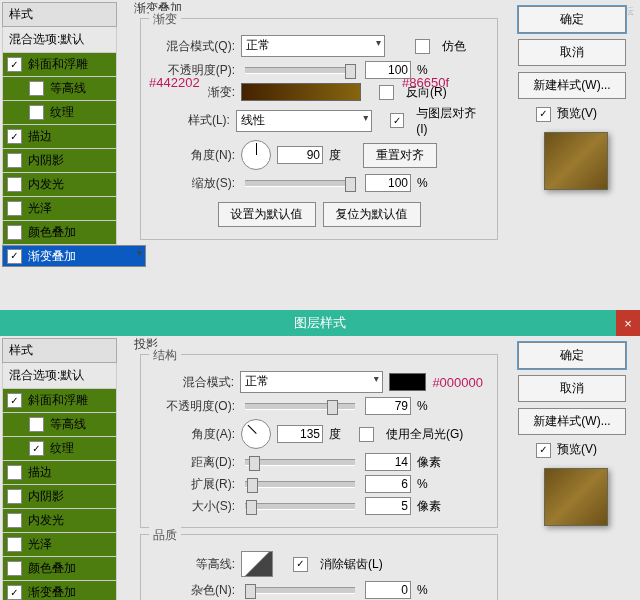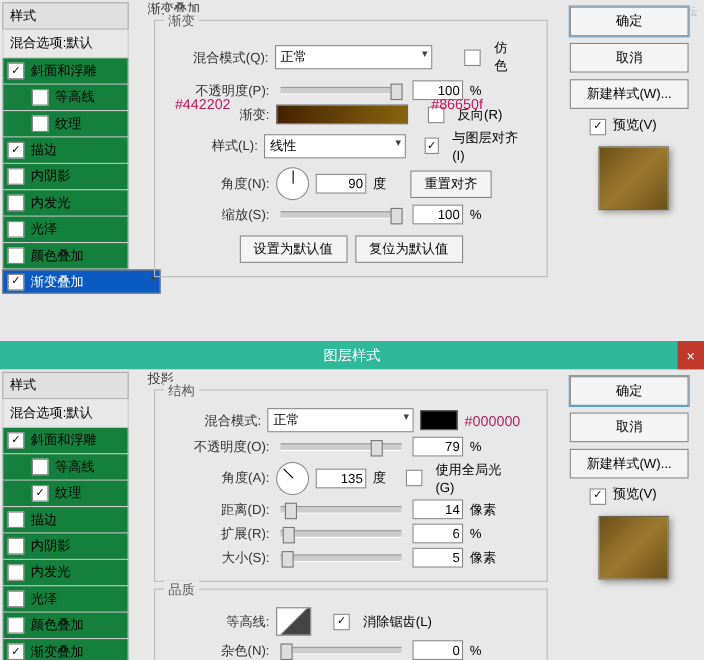--- a/index.html
+++ b/index.html
@@ -2,33 +2,33 @@
 <html><head>
 <meta charset="utf-8">
 <style>
 body{margin:0;font-family:"Microsoft YaHei","SimSun",sans-serif;font-size:12px;background:#fff;color:#000}
 .section{background:#e8e8e8;}
 .top-section{height:310px;position:relative}
 .bottom-section{height:290px;position:relative}
 .sidebar{position:absolute;left:2px;top:2px;width:115px;background:#e8e8e8}
 .side-header{background:#e0e0e0;border:1px solid #aaa;padding:3px 6px;font-size:12px}
 .side-sub{padding:4px 6px;border:1px solid #ccc;border-top:none;background:#e8e8e8;font-size:12px}
-.side-item{display:flex;align-items:center;padding:3px 4px;border:1px solid #ccc;border-top:none;background:#15803d}
+.side-item{display:flex;align-items:center;padding:3px 4px;border:1px solid #ccc;border-top:none;background:#4d7c0f}
 .side-item.indent{padding-left:26px}
 .side-item.sel{background:#0a5ac2;color:#fff}
 .cb{width:13px;height:13px;border:1px solid #888;background:#fff;margin-right:6px;display:inline-flex;align-items:center;justify-content:center;font-size:10px;line-height:1}
 .cb.chk::after{content:"✓";color:#000}
 .main{position:absolute;left:128px;top:0;right:130px;bottom:0;padding:4px 8px}
 .right-col{position:absolute;right:6px;top:6px;width:116px}
 .btn{display:block;width:108px;padding:4px 4px;text-align:center;border:1px solid #888;background:#f4f4f4;margin-bottom:6px;font-size:12px}
 .btn.default{box-shadow:0 0 0 1px #5a9ed6}
 .preview-cb{margin:6px 0 10px 18px;font-size:12px}
 .swatch{width:62px;height:56px;margin:10px auto;background:linear-gradient(135deg,#6b5018,#9b7a2f,#6b5018);box-shadow:2px 2px 6px rgba(0,0,0,.4);border:1px solid #665}
 .group-title{position:absolute;font-size:12px;color:#333}
-.fieldset{border:1px solid #bbb;margin:14px 4px 4px;padding:12px 24px 8px;position:relative}
+.fieldset{border:1px solid #bbb;margin:14px 4px 4px;padding:12px 14px 8px;position:relative}
 .fieldset .legend{position:absolute;top:-8px;left:8px;background:#e8e8e8;padding:0 4px;font-size:12px;color:#555}
 .row{display:flex;align-items:center;margin:4px 0;font-size:12px;gap:6px}
 .lbl{text-align:right;color:#333}
 .lbl.w80{width:80px}
 .sel{border:1px solid #888;background:#fff;padding:1px 18px 1px 4px;font-size:12px;width:120px;height:18px;position:relative}
 .sel::after{content:"▾";position:absolute;right:3px;top:1px;font-size:10px;color:#444}
 .num{border:1px solid #888;background:#fff;width:40px;height:16px;padding:0 2px;font-size:12px;text-align:right}
 .slider{height:5px;background:#ccc;border-top:1px solid #999;border-bottom:1px solid #fff;width:110px;position:relative;margin:0 4px}
 .slider .thumb{position:absolute;top:-4px;width:9px;height:13px;background:#ddd;border:1px solid #777}
 .grad-bar{width:118px;height:16px;border:1px solid #666;background:linear-gradient(90deg,#442202,#86650f)}

